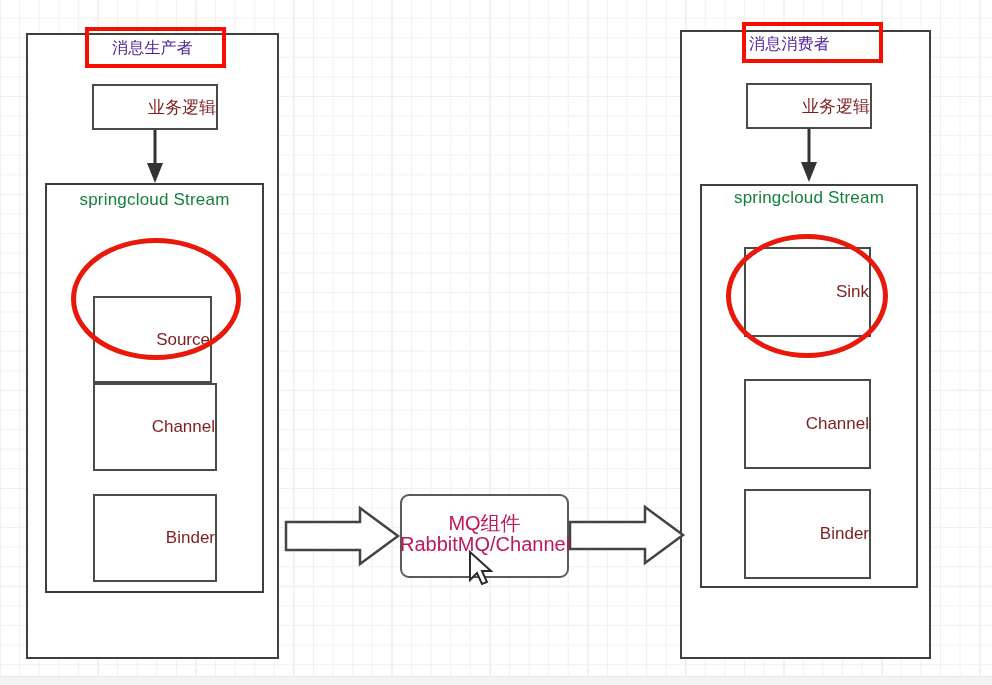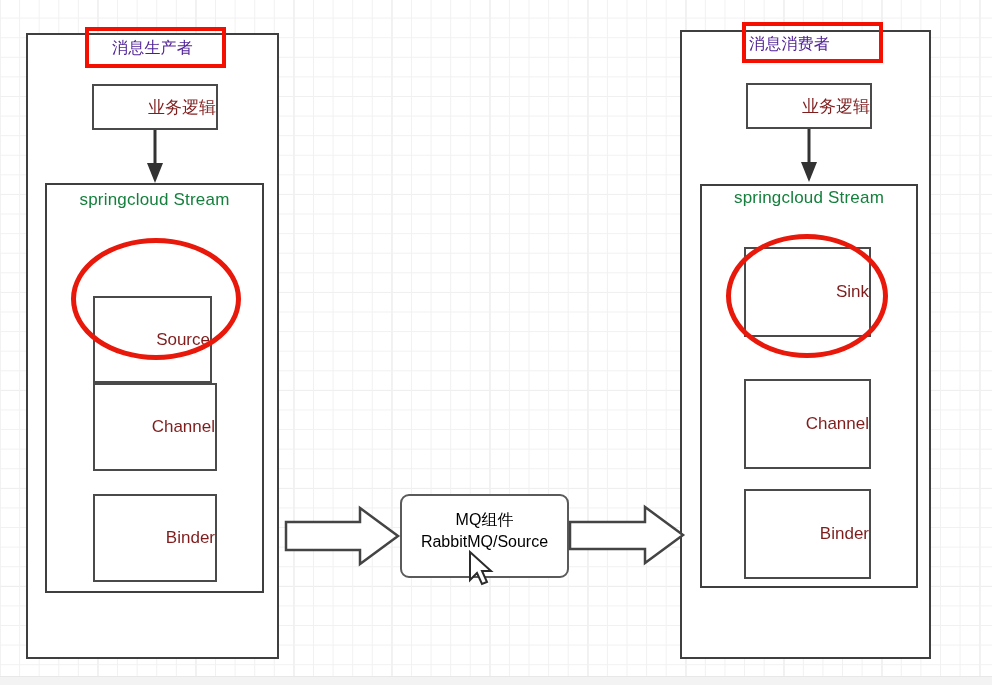--- a/index.html
+++ b/index.html
@@ -106,22 +106,22 @@
     box-sizing: border-box;
     background: #ffffff;
     border: 2px solid #5a5a5a;
     border-radius: 9px;
   }
   .mq-text {
     position: absolute;
     left: 0;
     width: 100%;
     text-align: center;
-    color: #000000;
-    font-size: 16px;
+    color: #be185d;
+    font-size: 20px;
     white-space: nowrap;
   }
   
   svg.overlay {
     position: absolute;
     left: 0;
     top: 0;
     width: 992px;
     height: 685px;
     pointer-events: none;
@@ -185,21 +185,21 @@
     <div class="centered-label">Channel</div>
   </div>
 
   <div class="box inner-box" style="left:744px; top:489px; width:127px; height:90px;">
     <div class="centered-label">Binder</div>
   </div>
 
   <div class="mq-box" style="left:400px; top:494px; width:169px; height:84px;">
   </div>
   <div class="mq-text" style="left:400px; top:510px; width:169px;">MQ组件</div>
-  <div class="mq-text" style="left:400px; top:533px; width:169px;">RabbitMQ/Source</div>
+  <div class="mq-text" style="left:400px; top:533px; width:169px;">RabbitMQ/Channel</div>
 
   <svg class="overlay" viewBox="0 0 992 685">
 
     <g>
       <line x1="155" y1="130" x2="155" y2="166" stroke="#333333" stroke-width="3"></line>
       <polygon points="147,163 163,163 155,183" fill="#333333"></polygon>
     </g>
 
     <g>
       <line x1="809" y1="129" x2="809" y2="165" stroke="#333333" stroke-width="3"></line>

